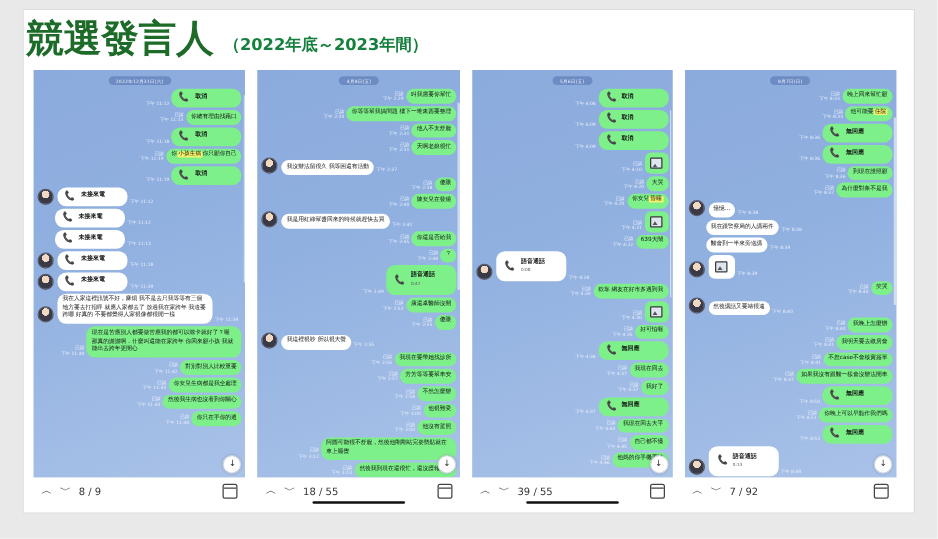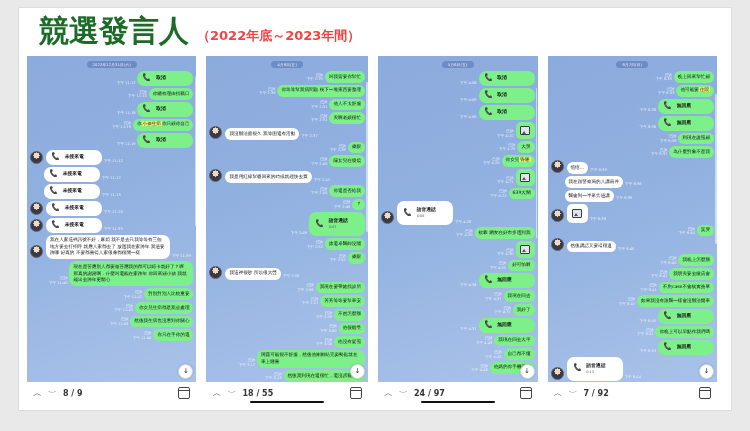--- a/index.html
+++ b/index.html
@@ -7,26 +7,26 @@
     width:750px;height:431px;overflow:hidden;
     background:#e9e9e9;
     font-family:"DejaVu Sans","Liberation Sans",sans-serif;
   }
   .frame{
     position:absolute;left:18px;top:7px;width:714px;height:404px;
     background:#ffffff;border:1px solid #dcdcdc;box-sizing:border-box;
   }
   .title-bar{
     position:absolute;left:0;top:0;width:100%;height:46px;
-    display:flex;align-items:center;padding-left:20px;box-sizing:border-box;
+    display:flex;align-items:center;padding-left:2px;box-sizing:border-box;
     white-space:nowrap;
   }
   .t-green{color:#1d6b28;font-size:30px;font-weight:700;letter-spacing:0px;}
   .t-red{color:#c9201c;font-size:30px;font-weight:700;margin-left:9px;}
-  .t-sub{color:#ef4444;font-size:13px;font-weight:700;margin-left:8px;position:relative;top:5px;}
+  .t-sub{color:#15803d;font-size:13px;font-weight:700;margin-left:8px;position:relative;top:5px;}
 
   .panels{position:absolute;left:8px;top:48px;width:700px;height:348px;display:flex;}
   .panel{
     position:relative;height:348px;margin-right:10px;
     background:#ffffff;display:flex;flex-direction:column;
     box-sizing:border-box;
   }
   .p1{width:170px;}
   .p2{width:162px;}
   .p3{width:160px;}
@@ -36,21 +36,21 @@
     position:relative;flex:1;overflow:hidden;
     background:#8fadde;
     background-image:linear-gradient(160deg,#8cabdd 0%,#90b0e0 40%,#a9c2e8 100%);
     padding:3px 3px 0 3px;box-sizing:border-box;
   }
   .footer{
     height:22px;background:#fff;display:flex;align-items:center;
     padding:0 6px;box-sizing:border-box;position:relative;
   }
   .chev{font-size:9px;color:#555;margin-right:6px;line-height:1;}
-  .pageno{font-size:8px;color:#333;font-weight:700;}
+  .pageno{font-size:8px;color:#333;font-weight:400;}
   .sq{
     position:absolute;right:6px;top:5px;width:10px;height:10px;
     border:1.3px solid #444;border-radius:2px;
   }
   .sq:before{content:"";position:absolute;left:0;right:0;top:1.5px;height:1.3px;background:#444;}
   .homebar{position:absolute;left:50%;transform:translateX(-50%);bottom:1px;width:74px;height:2.4px;background:#111;border-radius:2px;}
 
   .row{display:flex;align-items:flex-end;margin:2px 0;}
   .row.out{justify-content:flex-end;}
   .row.in{justify-content:flex-start;}
@@ -443,21 +443,21 @@
           <div class="row out">
             <div class="meta"><span class="rd">已讀</span><span>下午 4:46</span></div>
             <div class="bub g">他媽的你手機丟掉</div>
           </div>
           <div class="scrollbtn">↓</div>
           <div class="vscroll" style="top: 32px; height: 150px;"></div>
         </div>
         <div class="footer">
           <span class="chev">︿</span>
           <span class="chev">﹀</span>
-          <span class="pageno">24 / 97</span>
+          <span class="pageno">39 / 55</span>
           <span class="sq"></span>
           <div class="homebar"></div>
         </div>
       </div>
       <div class="panel p4">
         <div class="chat">
           <div class="datechip">8月7日(日)</div>
           <div class="row out">
             <div class="meta"><span class="rd">已讀</span><span>下午 8:33</span></div>
             <div class="bub g">晚上回來幫忙顧</div>

